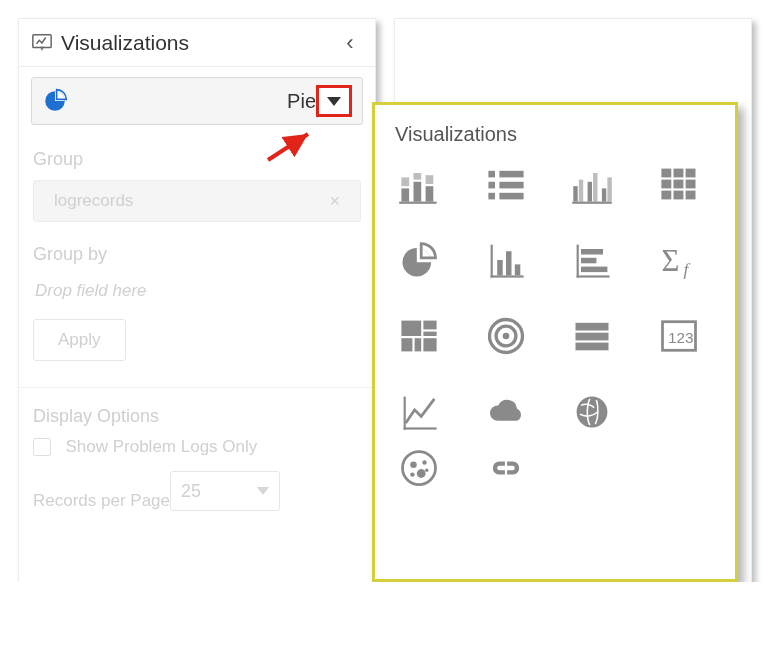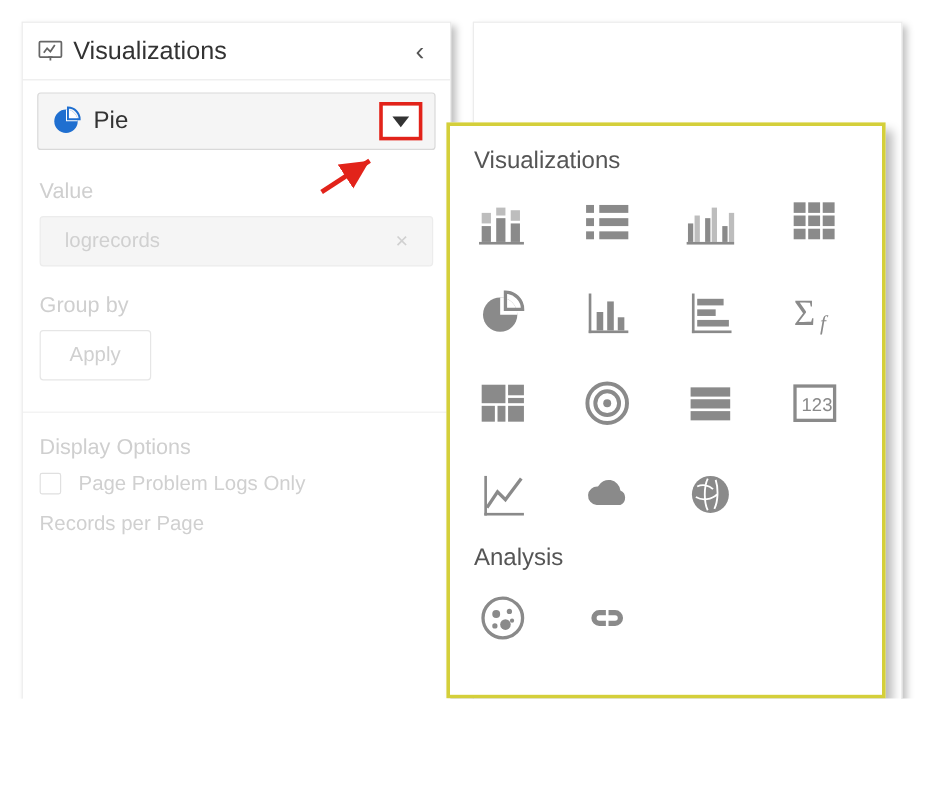--- a/index.html
+++ b/index.html
@@ -40,21 +40,21 @@
     display: flex;
     align-items: center;
     height: 48px;
     margin: 10px 12px 0 12px;
     background: #f5f5f5;
     border: 1px solid #d9d9d9;
     border-radius: 3px;
     padding: 0 10px;
   }
   .sel-row .pie-ic { width: 26px; height: 26px; margin-right: 10px; flex: none; }
-  .sel-row .sel-label { font-size: 20px; color: #333; flex: 1; }
+  .sel-row .sel-label { font-size: 20px; color: #333; flex: 1; text-align: right; }
   .sel-row .drop-btn {
     width: 36px; height: 32px;
     display: flex; align-items: center; justify-content: center;
     border: 3px solid #e2231a;
     background: #fff;
     cursor: pointer;
   }
   .sel-row .drop-btn .tri {
     width: 0; height: 0;
     border-left: 7px solid transparent;
@@ -151,39 +151,44 @@
         <path d="M16 4 A12 12 0 0 1 28 16 L16 16 Z" fill="#fff"></path>
         <path d="M18 2 A12 12 0 0 1 30 14 L18 14 Z" fill="none" stroke="#1f6fd0" stroke-width="2"></path>
       </svg>
       <span class="sel-label">Pie</span>
       <div class="drop-btn">
         <div class="tri"></div>
       </div>
     </div>
 
     <div class="faded-zone">
-      <div class="flabel">Value</div>
+      <div class="flabel">Group</div>
       <div class="fld">
         <span>logrecords</span>
         <span class="x">×</span>
       </div>
 
       <div class="flabel" style="margin-top:22px">Group by</div>
+      <div class="drop-here">Drop field here</div>
 
       <div class="apply-btn">Apply</div>
 
       <div class="hr"></div>
 
       <div class="flabel">Display Options</div>
       <div style="margin-top:10px">
         <span class="chk"></span>
-        <span style="font-size:17px;color:#d0d0d0;vertical-align:middle">Page Problem Logs Only</span>
+        <span style="font-size:17px;color:#d0d0d0;vertical-align:middle">Show Problem Logs Only</span>
       </div>
       <div class="rpp-row">
         <span style="font-size:17px;color:#d0d0d0">Records per Page</span>
+        <div class="rpp-sel">
+          <span>25</span>
+          <span class="tri2"></span>
+        </div>
       </div>
     </div>
   </div>
 
   <div class="popup">
     <h3>Visualizations</h3>
     <div class="grid">
 
       <div class="cell">
           <svg viewBox="0 0 40 40">
@@ -312,21 +317,20 @@
         </div>
       <div class="cell">
           <svg viewBox="0 0 40 40">
             <circle cx="20" cy="20" r="14" fill="#8a8a8a"></circle>
             <path d="M10 14c4-2 9-1 12 2M9 22c5 3 12 2 16-2M18 8c-3 6-3 18 0 24M24 9c2 6 2 16-1 22" stroke="#fff" stroke-width="1.4" fill="none"></path>
           </svg>
         </div>
       <div class="cell" style="visibility:hidden"></div>
     </div>
 
-    <h3 style="margin-top:10px">Analysis</h3>
     <div class="grid two">
       <div class="cell">
           <svg viewBox="0 0 40 40">
             <circle cx="20" cy="20" r="15" fill="none" stroke="#8a8a8a" stroke-width="2.5"></circle>
             <circle cx="15" cy="17" r="3" fill="#8a8a8a"></circle>
             <circle cx="25" cy="15" r="2" fill="#8a8a8a"></circle>
             <circle cx="22" cy="25" r="4" fill="#8a8a8a"></circle>
             <circle cx="14" cy="26" r="2" fill="#8a8a8a"></circle>
             <circle cx="27" cy="22" r="1.6" fill="#8a8a8a"></circle>
           </svg>

